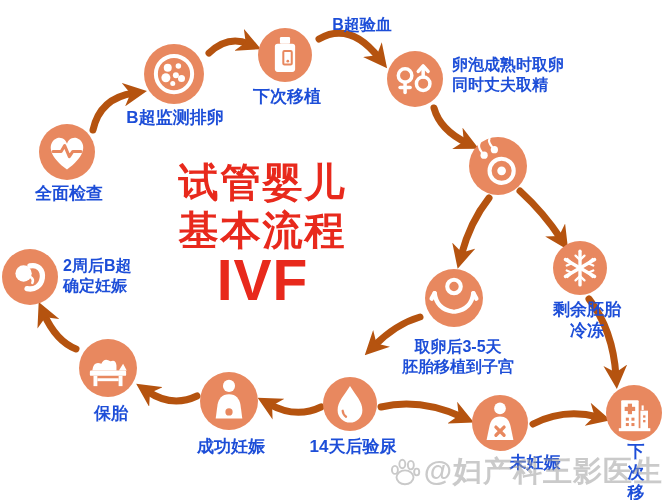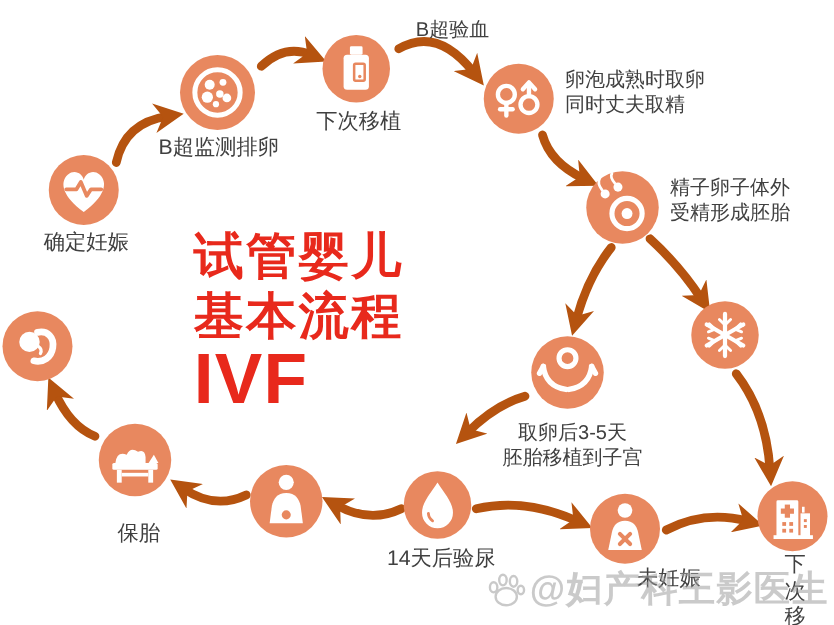--- a/index.html
+++ b/index.html
@@ -7,28 +7,28 @@
     position:relative;width:667px;height:500px;background:#ffffff;
     font-family:"Liberation Sans", sans-serif;overflow:hidden;
   }
   #arrows{position:absolute;left:0;top:0;z-index:1;}
   .node{
     position:absolute;border-radius:50%;background:#E8885F;z-index:2;
     display:flex;align-items:center;justify-content:center;
   }
   .node svg{width:100%;height:100%;display:block;}
   .lbl{
-    position:absolute;z-index:3;color:#404040;font-weight:normal;
+    position:absolute;z-index:3;color:#1d4ed8;font-weight:bold;
     font-size:17px;line-height:1.22;white-space:pre-line;
   }
   .lbl.c{transform:translateX(-50%);text-align:center;}
   .lbl.sm{font-size:16px;}
   #title{
-    position:absolute;left:155px;top:181px;width:215px;z-index:2;
-    color:#E8291C;text-align:left;font-weight:bold;
+    position:absolute;left:155px;top:158px;width:215px;z-index:2;
+    color:#E8291C;text-align:center;font-weight:bold;
   }
   #title .t-line{font-size:40px;line-height:48px;letter-spacing:2px;}
   #title .t-ivf{font-size:57px;line-height:52px;letter-spacing:1px;}
   #watermark{
     position:absolute;right:4px;bottom:8px;z-index:5;display:flex;
     align-items:center;gap:2px;color:rgba(158,158,158,0.55);
     font-size:29px;font-weight:bold;letter-spacing:1px;
   }
   #watermark svg{width:34px;height:34px;opacity:0.55;}
 </style>
@@ -65,21 +65,21 @@
     <div class="t-line">基本流程</div>
     <div class="t-ivf">IVF</div>
   </div>
 
   <div class="node" style="left:39px;top:124px;width:56px;height:56px">
     <svg viewBox="0 0 48 48">
       <path d="M24 39 C10 29 7 19 13 13.5 C18 9.5 23 13 24 17 C25 13 30 9.5 35 13.5 C41 19 38 29 24 39 Z" fill="#fff"></path>
       <polyline points="12,23.5 19,23.5 22,18.5 26,28 29,23.5 36,23.5" fill="none" stroke="#E8885F" stroke-width="2.6" stroke-linejoin="round" stroke-linecap="round"></polyline>
     </svg>
   </div>
-  <div class="lbl c" style="left:69px;top:184px">确定妊娠</div>
+  <div class="lbl c" style="left:69px;top:184px">全面检查</div>
 
   <div class="node" style="left:144px;top:44px;width:60px;height:60px">
     <svg viewBox="0 0 48 48">
       <circle cx="24" cy="24" r="14.5" fill="none" stroke="#fff" stroke-width="3.2"></circle>
       <circle cx="19" cy="19" r="3.2" fill="#fff"></circle>
         <circle cx="27.5" cy="17.5" r="2.2" fill="#fff"></circle>
       <circle cx="17.5" cy="27" r="3.6" fill="#fff"></circle>
         <circle cx="25.5" cy="25" r="2.4" fill="#fff"></circle>
       <circle cx="30" cy="27.5" r="2.8" fill="#fff"></circle>
         <circle cx="23" cy="31.5" r="2" fill="#fff"></circle>
@@ -117,40 +117,39 @@
   <div class="node" style="left:469px;top:137px;width:58px;height:58px">
     <svg viewBox="0 0 48 48">
       <circle cx="27" cy="28" r="10" fill="none" stroke="#fff" stroke-width="3.4"></circle>
       <circle cx="27" cy="28" r="3.6" fill="#fff"></circle>
       <circle cx="12.5" cy="15" r="3" fill="#fff"></circle>
       <path d="M10.5 12.5 Q7 8 9 4.5" fill="none" stroke="#fff" stroke-width="1.8" stroke-linecap="round"></path>
       <circle cx="21" cy="10.5" r="3" fill="#fff"></circle>
       <path d="M19 8 Q15.5 4 17 1.5" fill="none" stroke="#fff" stroke-width="1.8" stroke-linecap="round"></path>
     </svg>
   </div>
-  <div class="lbl sm" style="left:536px;top:141px">精子卵子体外
-受精形成胚胎</div>
 
   <div class="node" style="left:553px;top:241px;width:54px;height:54px">
     <svg viewBox="0 0 48 48">
       <g stroke="#fff" stroke-width="3" stroke-linecap="round" fill="none">
         <line x1="24" y1="9" x2="24" y2="39"></line>
         <line x1="11" y1="16.5" x2="37" y2="31.5"></line>
         <line x1="11" y1="31.5" x2="37" y2="16.5"></line>
       </g>
       <g stroke="#fff" stroke-width="2" stroke-linecap="round" stroke-linejoin="round" fill="none">
         <path d="M20 13 L24 16.8 L28 13"></path>
         <path d="M20 35 L24 31.2 L28 35"></path>
         <path d="M12.2 21.8 L16.8 19.8 L12.8 16"></path>
         <path d="M35.8 26.2 L31.2 28.2 L35.2 32"></path>
         <path d="M12.8 32 L16.8 28.2 L12.2 26.2"></path>
         <path d="M35.2 16 L31.2 19.8 L35.8 21.8"></path>
       </g>
     </svg>
   </div>
+  <div class="lbl c" style="left:587px;top:300px">剩余胚胎冷冻</div>
 
   <div class="node" style="left:425px;top:269px;width:58px;height:58px">
     <svg viewBox="0 0 48 48">
       <circle cx="24" cy="14.5" r="5.6" fill="none" stroke="#fff" stroke-width="3.4"></circle>
       <g fill="none" stroke="#fff" stroke-width="3.6" stroke-linecap="round">
         <path d="M8 20 Q9.5 33 23 35.2"></path>
         <path d="M40 20 Q38.5 33 25 35.2"></path>
         <path d="M8 20 L5.5 24.5"></path>
         <path d="M40 20 L42.5 24.5"></path>
       </g>
@@ -199,40 +198,43 @@
   </div>
   <div class="lbl c" style="left:636px;top:442px">下次移植</div>
 
   <div class="node" style="left:200px;top:372px;width:58px;height:58px">
     <svg viewBox="0 0 48 48">
       <circle cx="24" cy="11.5" r="5" fill="#fff"></circle>
       <path d="M24 18.5 C18 18.5 15.5 22.5 14.5 27 L13 38.5 L35 38.5 L33.5 27 C32.5 22.5 30 18.5 24 18.5 Z" fill="#fff"></path>
       <circle cx="24" cy="33" r="3" fill="#E8885F"></circle>
     </svg>
   </div>
+  <div class="lbl c" style="left:231px;top:437px">成功妊娠</div>
 
   <div class="node" style="left:79px;top:339px;width:58px;height:58px">
     <svg viewBox="0 0 48 48">
       <path d="M11 26 Q12 18 18.5 20.5 Q21 15 26 18.5 Q30.5 16.5 31 22 L31 26 Z" fill="#fff"></path>
       <path d="M33 26 L39.5 26 L36.5 20.5 Z" fill="#fff"></path>
       <rect x="9" y="26" width="30" height="4.5" rx="1" fill="#fff"></rect>
       <rect x="12" y="30.5" width="3.2" height="8.5" fill="#fff"></rect>
       <rect x="32.8" y="30.5" width="3.2" height="8.5" fill="#fff"></rect>
       <rect x="15.2" y="32.5" width="17.6" height="2.4" fill="#fff"></rect>
     </svg>
   </div>
-  <div class="lbl c" style="left:111px;top:417px">保胎</div>
+  <div class="lbl c" style="left:111px;top:404px">保胎</div>
 
   <div class="node" style="left:2px;top:249px;width:56px;height:56px">
     <svg viewBox="0 0 48 48">
       <circle cx="18.5" cy="21" r="7" fill="#fff"></circle>
       <path d="M24 14.5 C31 13 35.5 18 34.5 25 C33.5 31.5 28 35.5 21.5 34" fill="none" stroke="#fff" stroke-width="4.6" stroke-linecap="round"></path>
       <path d="M24.5 24 q3 2 1.5 5" fill="none" stroke="#fff" stroke-width="2.2" stroke-linecap="round"></path>
     </svg>
   </div>
+  <div class="lbl sm" style="left:63px;top:256px">2周后B超
+确定妊娠</div>
 
   <div id="watermark">
     <svg viewBox="0 0 32 32" fill="none" stroke="#9E9E9E" stroke-width="1.8">
       <ellipse cx="16" cy="21" rx="8" ry="6.5"></ellipse>
       <ellipse cx="6.5" cy="14" rx="2.8" ry="3.8"></ellipse>
       <ellipse cx="13.5" cy="8.5" rx="2.8" ry="4"></ellipse>
       <ellipse cx="21.5" cy="9.5" rx="2.8" ry="4"></ellipse>
       <ellipse cx="27" cy="16" rx="2.4" ry="3.2"></ellipse>
     </svg>
     <span>@妇产科王影医生</span>

